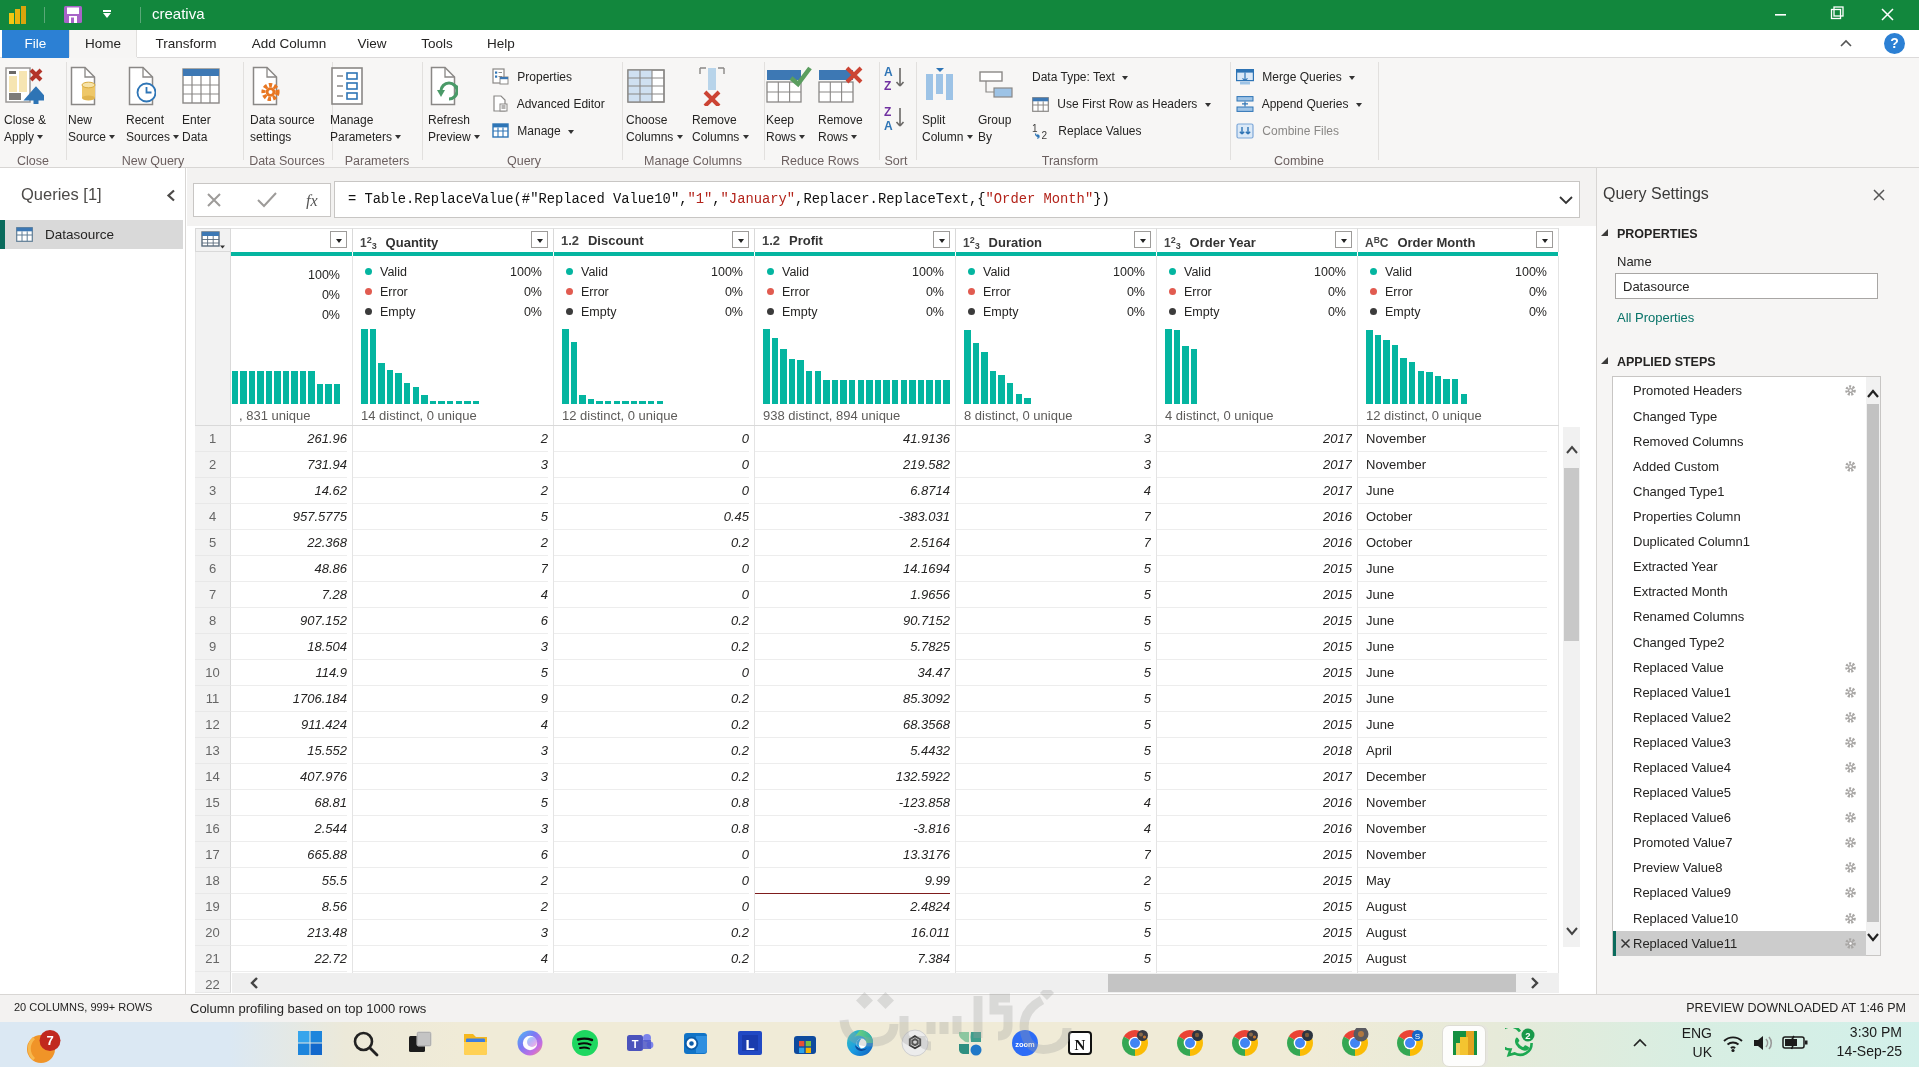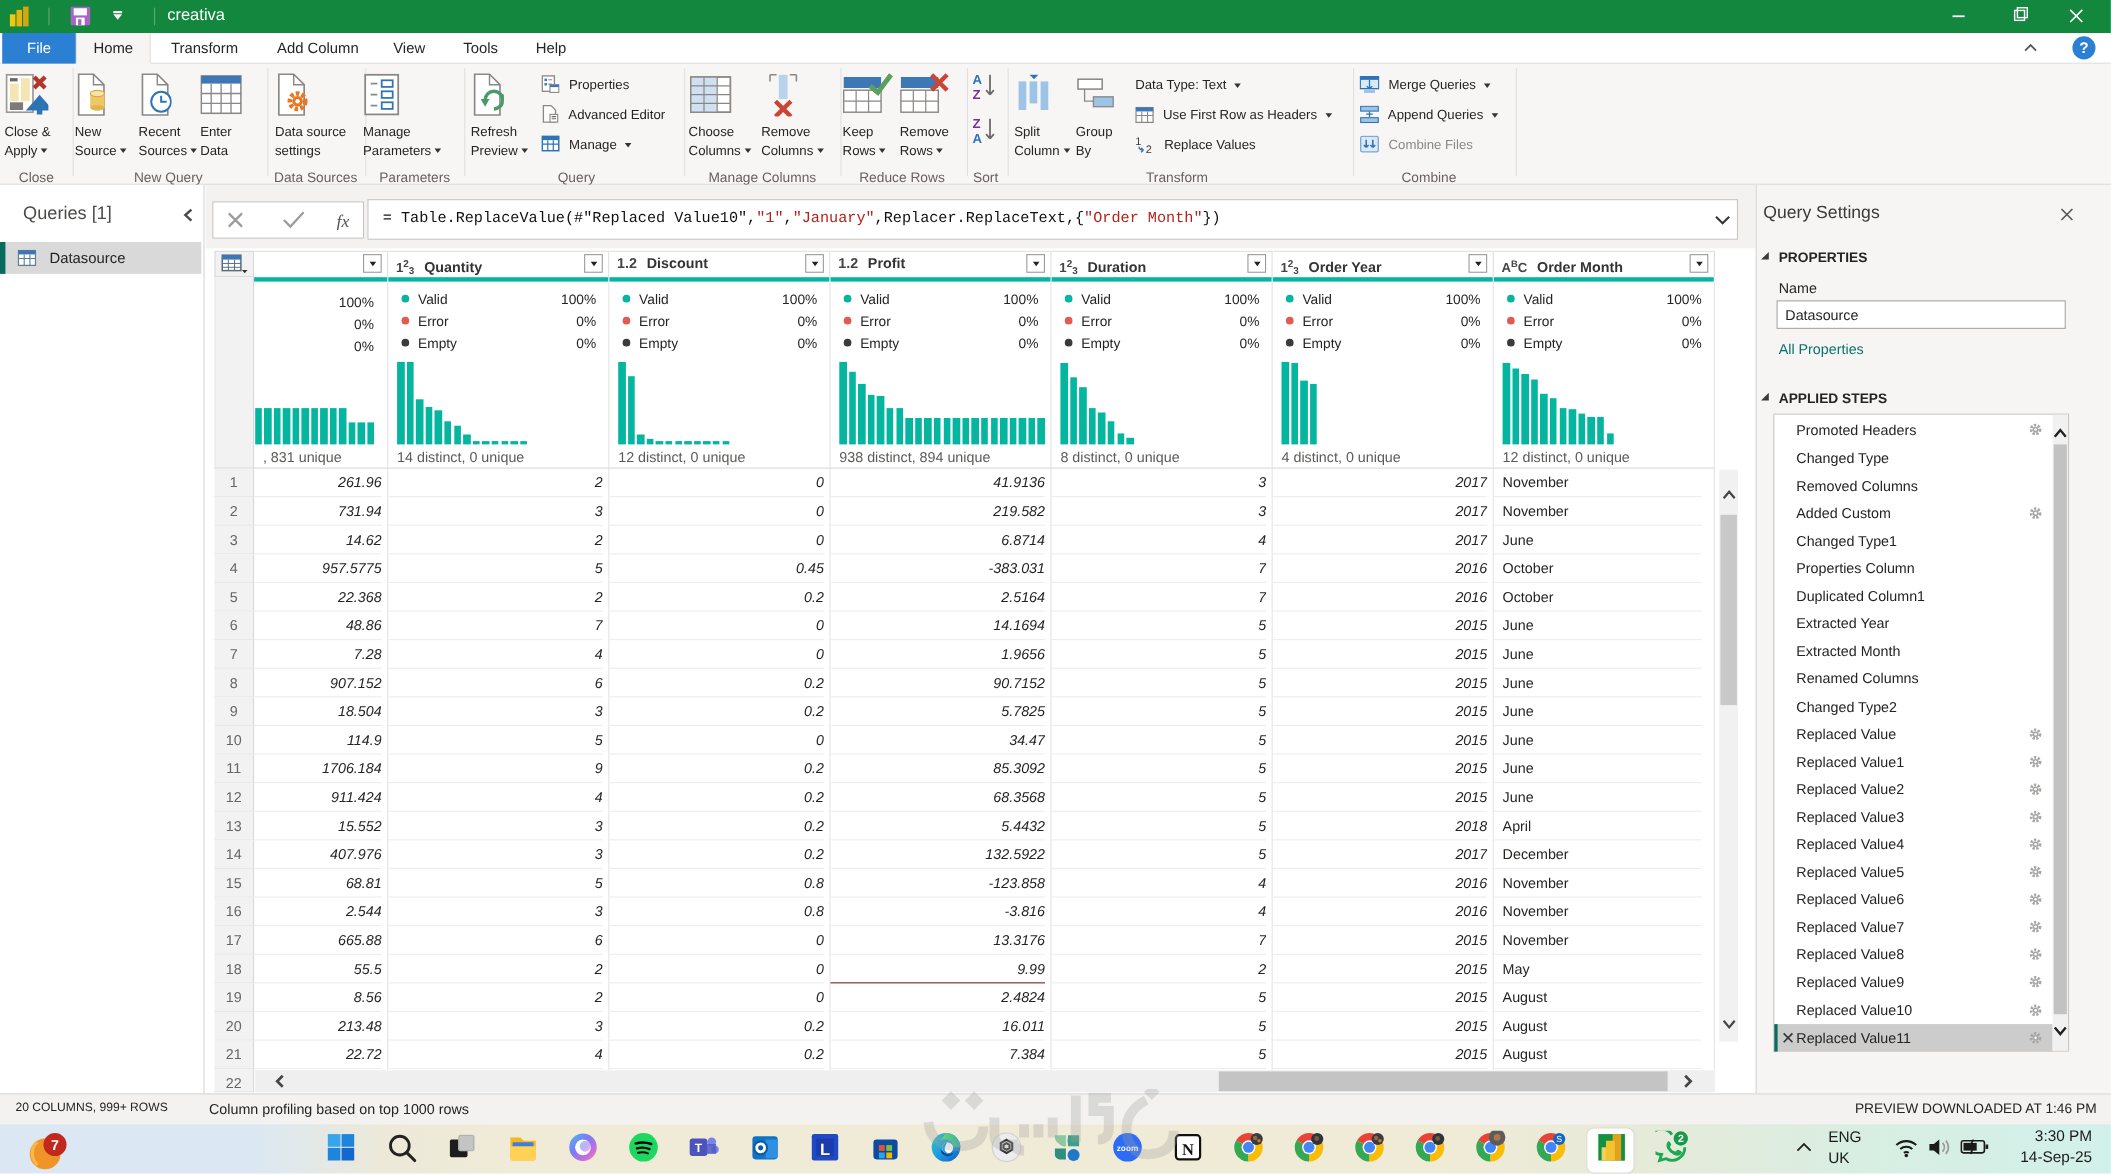--- a/index.html
+++ b/index.html
@@ -707,29 +707,29 @@
       </g>
     </svg>
 <div class="step" style="top:805px">Replaced Value6</div>
 <svg class="gear" style="left:1844px;top:811px" width="13" height="13">
       <g transform="translate(6.5,6.5)">
         <circle r="4" fill="none" stroke="#a8a6a4" stroke-width="2.6" stroke-dasharray="2 1.4"></circle>
         <circle r="2.6" fill="#a8a6a4"></circle>
         <circle r="1.2" fill="#fff"></circle>
       </g>
     </svg>
-<div class="step" style="top:830px">Replaced Value7</div>
+<div class="step" style="top:830px">Promoted Value7</div>
 <svg class="gear" style="left:1844px;top:836px" width="13" height="13">
       <g transform="translate(6.5,6.5)">
         <circle r="4" fill="none" stroke="#a8a6a4" stroke-width="2.6" stroke-dasharray="2 1.4"></circle>
         <circle r="2.6" fill="#a8a6a4"></circle>
         <circle r="1.2" fill="#fff"></circle>
       </g>
     </svg>
-<div class="step" style="top:855px">Replaced Value8</div>
+<div class="step" style="top:855px">Preview Value8</div>
 <svg class="gear" style="left:1844px;top:861px" width="13" height="13">
       <g transform="translate(6.5,6.5)">
         <circle r="4" fill="none" stroke="#a8a6a4" stroke-width="2.6" stroke-dasharray="2 1.4"></circle>
         <circle r="2.6" fill="#a8a6a4"></circle>
         <circle r="1.2" fill="#fff"></circle>
       </g>
     </svg>
 <div class="step" style="top:880px">Replaced Value9</div>
 <svg class="gear" style="left:1844px;top:886px" width="13" height="13">
       <g transform="translate(6.5,6.5)">
@@ -950,21 +950,21 @@
       </svg></div>
 <svg class="abs" style="left:26px;top:1028px" width="36" height="36">
       <circle cx="15" cy="21" r="14" fill="#f09428"></circle>
       <path d="M8 31 a14 14 0 0 1 0 -21" stroke="#f7b84e" stroke-width="3" fill="none"></path>
       <circle cx="24" cy="12.5" r="10.5" fill="#c1281e"></circle>
       <text x="24" y="17" font-size="13px" font-weight="bold" fill="#fff" text-anchor="middle" font-family="Liberation Sans">7</text>
     </svg>
 <svg class="abs" style="left:1632px;top:1037px" width="16" height="14">
       <path d="M2 9 L8 3 L14 9" stroke="#222" stroke-width="1.7" fill="none"></path>
     </svg>
-<div class="abs" style="left:1662px;top:1024px;width:50px;text-align:left;font-size:14px;color:#1b1b1b;line-height:19px">ENG<br>UK</div>
+<div class="abs" style="left:1662px;top:1024px;width:50px;text-align:right;font-size:14px;color:#1b1b1b;line-height:19px">ENG<br>UK</div>
 <svg class="abs" style="left:1722px;top:1033px" width="22" height="20">
       <path d="M2 8 a13 13 0 0 1 18 0 M5.5 11.5 a8.5 8.5 0 0 1 11 0 M8.8 15 a4 4 0 0 1 4.4 0" stroke="#1b1b1b" stroke-width="1.9" fill="none"></path>
       <circle cx="11" cy="17.5" r="1.6" fill="#1b1b1b"></circle>
     </svg>
 <svg class="abs" style="left:1752px;top:1033px" width="24" height="20">
       <path d="M2 7 h4 l5 -4 v14 l-5 -4 h-4 Z" fill="#1b1b1b"></path>
       <path d="M14 6 a6 6 0 0 1 0 8 M17 4 a9 9 0 0 1 0 12" stroke="#9a9a9a" stroke-width="1.6" fill="none"></path>
     </svg>
 <svg class="abs" style="left:1782px;top:1035px" width="26" height="16">
       <rect x="1" y="2" width="21" height="11" rx="2" fill="none" stroke="#1b1b1b" stroke-width="1.5"></rect>

